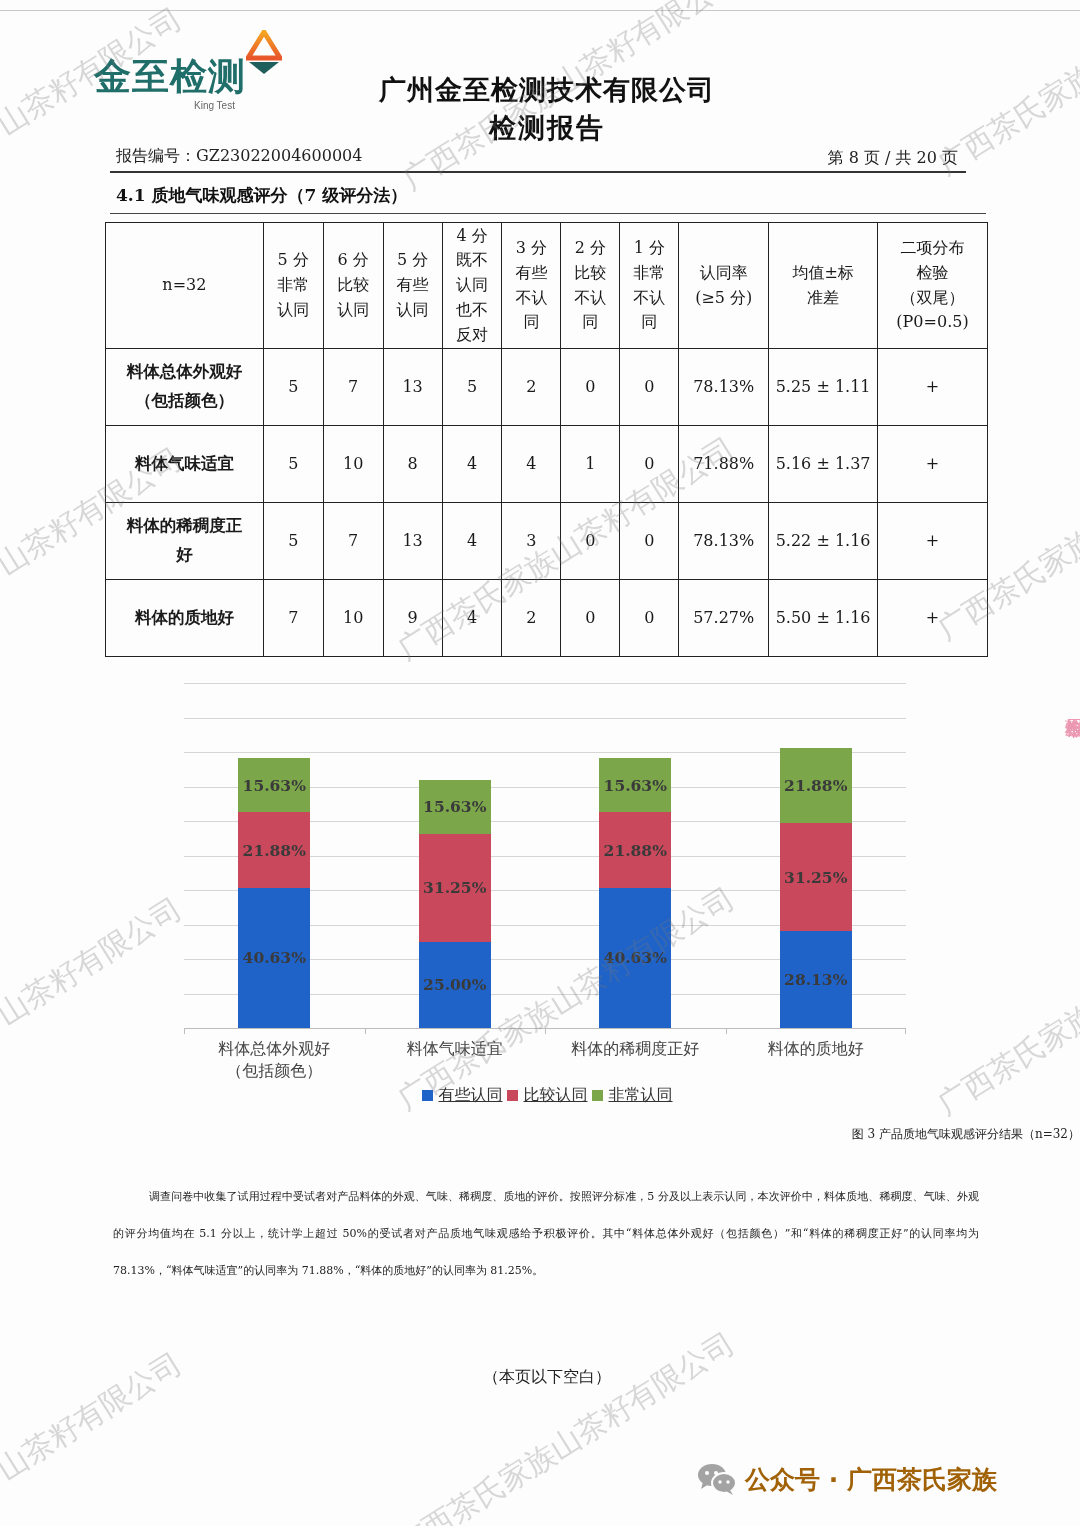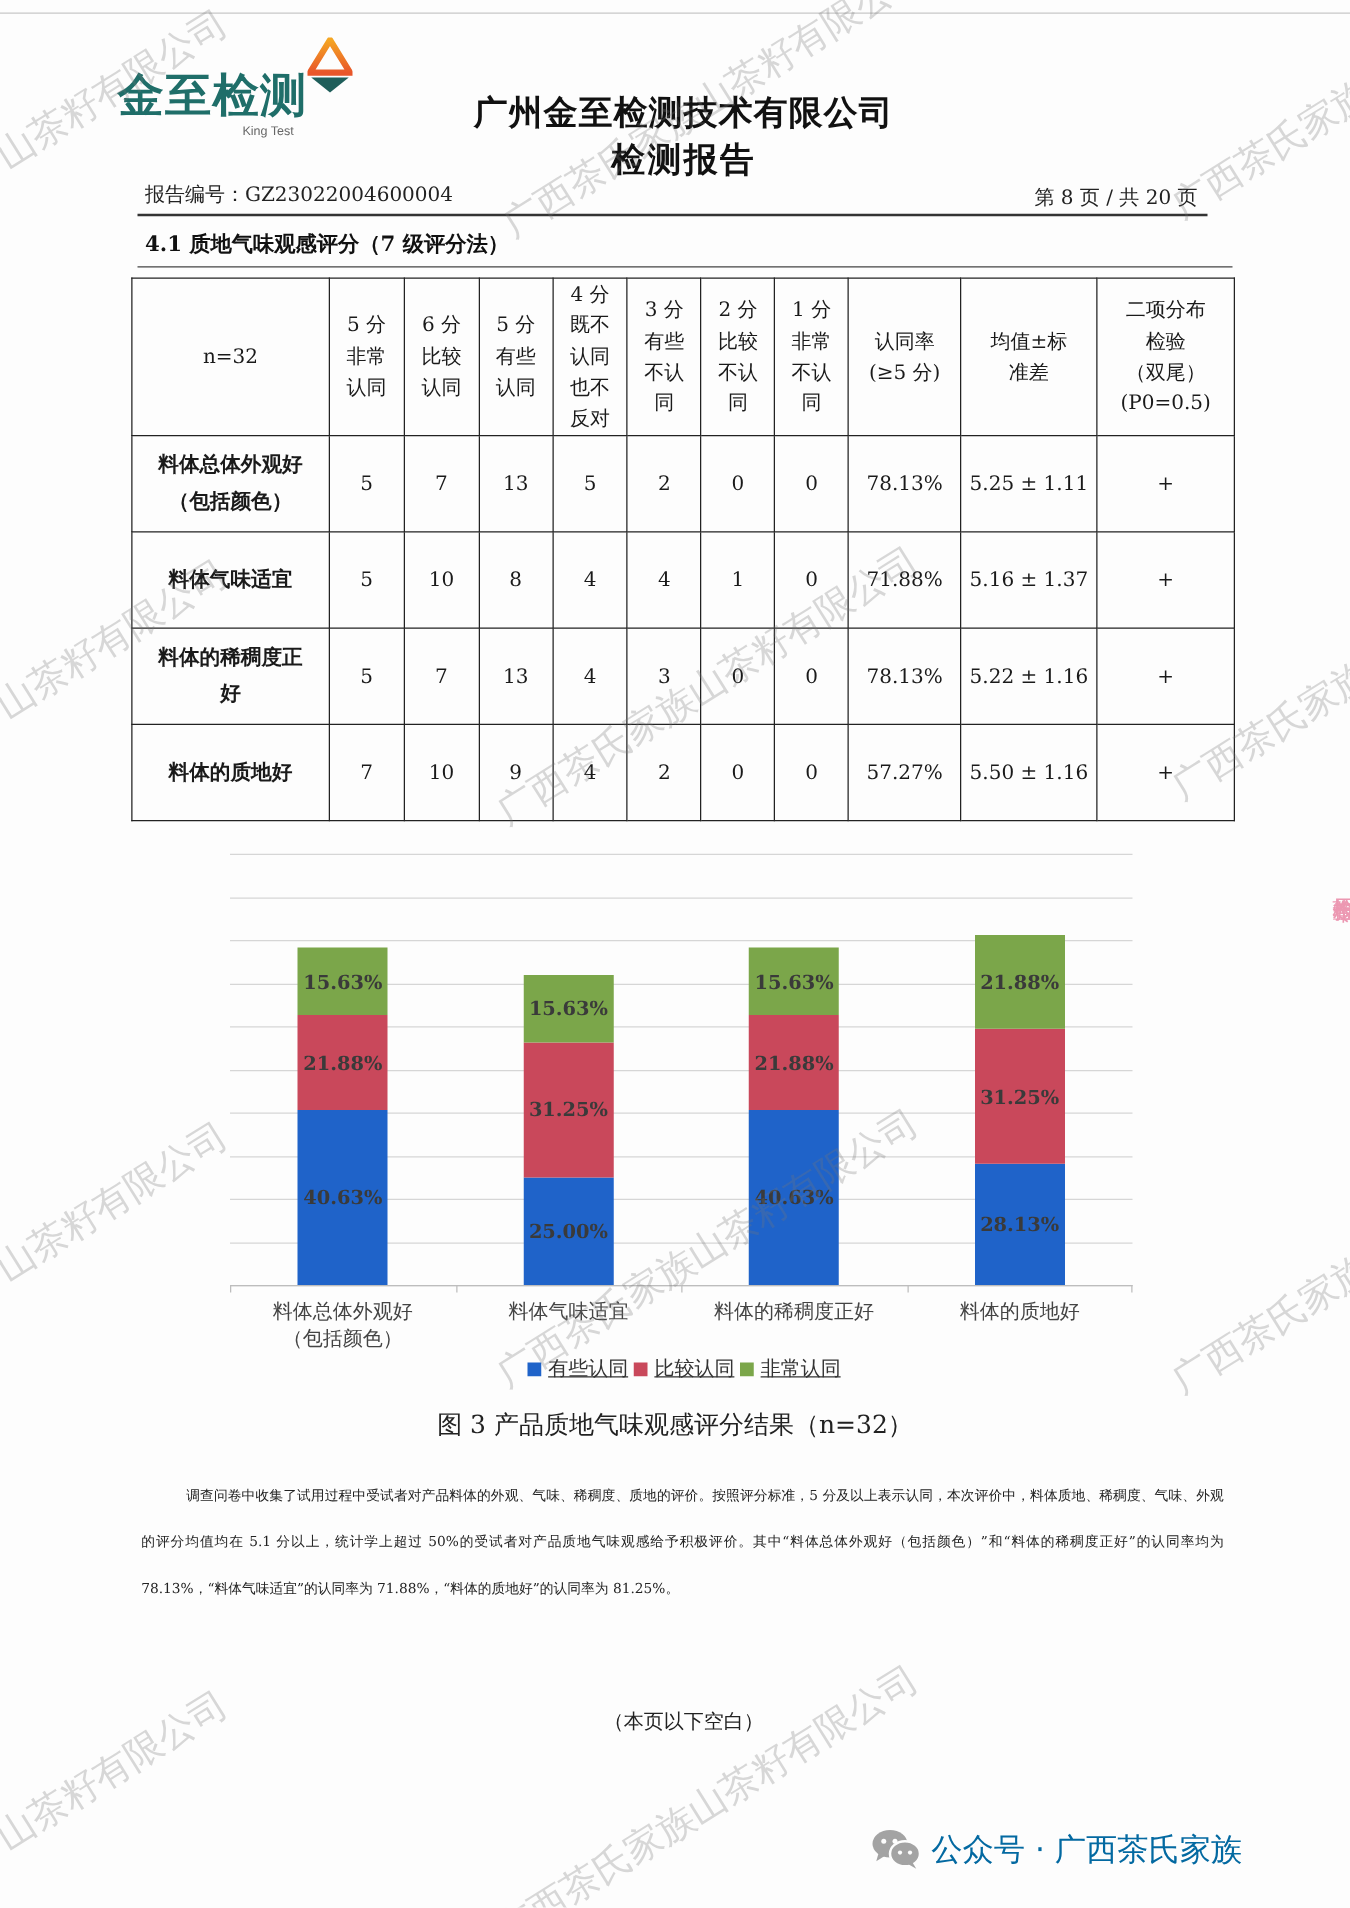--- a/index.html
+++ b/index.html
@@ -39,26 +39,26 @@
   .tick { position: absolute; top: 345px; width: 1px; height: 6px; background: #bdbdbd; }
   .bar { position: absolute; bottom: 1px; width: 72px; display: flex; flex-direction: column-reverse; }
   .seg { position: relative; width: 100%; display: flex; align-items: center; justify-content: center; }
   .seg span { font-family: "DejaVu Serif", serif; font-weight: bold; font-size: 15.5px; color: #3a3a3a; }
   .cat-label { position: absolute; top: 1038px; width: 180px; text-align: center; font-family: "DejaVu Sans", sans-serif; font-size: 16px; color: #444; line-height: 1.4; white-space: pre-line; }
 
   .legend { position: absolute; left: 0; width: 1094px; top: 1085px; text-align: center; font-family: "DejaVu Sans", sans-serif; font-size: 16px; color: #333; }
   .legend-item { display: inline-flex; align-items: center; margin: 0 2px; text-decoration: underline; }
   .legend-swatch { display: inline-block; width: 11px; height: 11px; margin-right: 6px; }
 
-  .figure-caption { position: absolute; left: 0; width: 1080px; top: 1126px; text-align: center; font-size: 20px; color: #222; }
+  .figure-caption { position: absolute; left: 0; width: 1080px; top: 1126px; text-align: right; font-size: 12px; color: #222; }
 
   .body-text { position: absolute; left: 113px; top: 1178px; width: 866px; font-size: 11px; line-height: 37px; color: #222; text-indent: 36px; text-align: justify; }
   .blank-note { position: absolute; left: 0; width: 1094px; top: 1367px; text-align: center; font-size: 16px; color: #222; }
 
-  .wechat { position: absolute; left: 697px; top: 1462px; display: flex; align-items: center; font-family: "DejaVu Sans", sans-serif; font-size: 25px; color: #0369a1; }
+  .wechat { position: absolute; left: 697px; top: 1462px; display: flex; align-items: center; font-family: "DejaVu Sans", sans-serif; font-size: 25px; color: #a16207; font-weight: bold; }
   .wechat-icon { width: 40px; height: 34px; margin-right: 8px; }
 
   .stamp { position: absolute; left: 1056px; top: 705px; width: 30px; height: 180px; color: #e87fa0; font-family: "DejaVu Sans", sans-serif; font-size: 18px; writing-mode: vertical-rl; opacity: 0.8; }
 
   .watermark { position: absolute; font-family: "DejaVu Sans", sans-serif; font-size: 30px; color: rgba(120,120,120,0.28); transform: rotate(-32deg); transform-origin: left top; white-space: nowrap; pointer-events: none; }
 </style>
 </head>
 <body>
 
 <div class="page">

